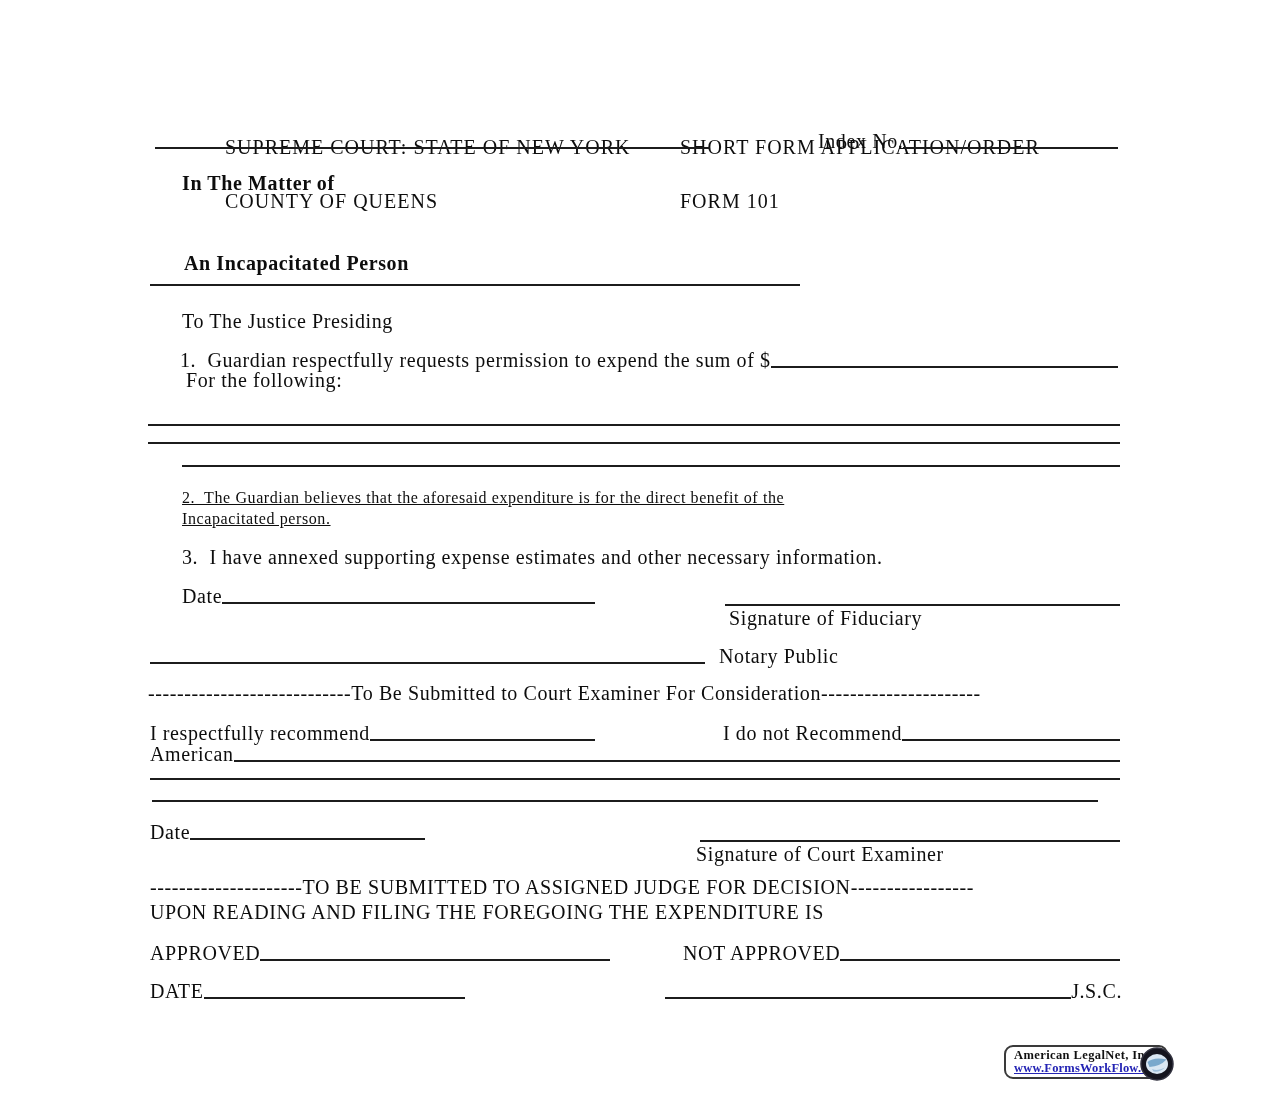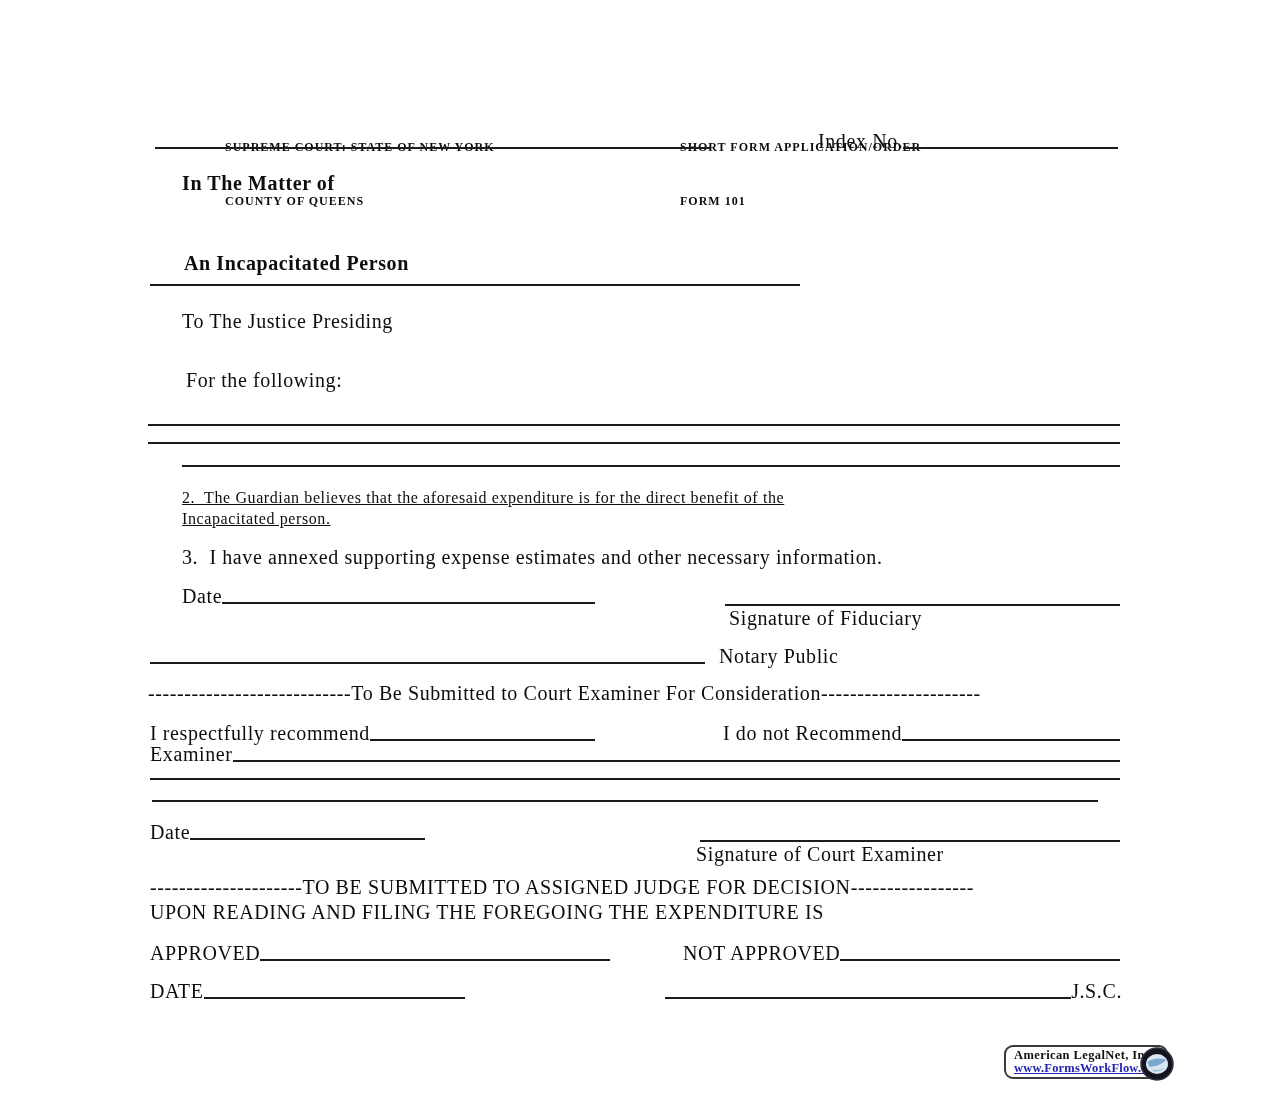--- a/index.html
+++ b/index.html
@@ -5,21 +5,21 @@
   html,body{margin:0;padding:0;background:#ffffff;}
   .page{
     position:relative;width:1275px;height:1100px;background:#ffffff;
     font-family:"Liberation Serif","DejaVu Serif",serif;
     color:#0d0d0d;overflow:hidden;
   }
   .abs{position:absolute;}
   .t{font-size:20px;letter-spacing:0.6px;white-space:pre;}
   .row{display:flex;align-items:flex-start;white-space:pre;font-size:20px;letter-spacing:0.6px;}
   .bold{font-weight:bold;}
-  .hdr{font-size:12px;font-weight:bold;letter-spacing:1px;line-height:18px;white-space:pre;}
+  .hdr{font-size:20px;font-weight:normal;letter-spacing:1px;line-height:18px;white-space:pre;}
   
   .bl{flex:0 0 auto;display:inline-block;height:14px;border-bottom:2px solid #1c1c1c;position:relative;top:3px;}
   .grow{flex:1 1 auto;}
   .hr{height:0;border-bottom:2px solid #1c1c1c;}
   .caps{font-size:20px;letter-spacing:0.6px;white-space:pre;}
   .wrapline{font-size:16px;letter-spacing:0.6px;line-height:21px;white-space:pre;text-decoration:underline;}
   .footer-box{
     left:1004px;top:1045px;width:164px;height:34px;
     border:2px solid #3a3a3a;border-radius:9px;
     display:flex;align-items:center;padding:1px 4px 1px 8px;box-sizing:border-box;
@@ -50,20 +50,24 @@
     <span class="t" style="margin-left:108px">Index No.</span>
     <span class="bl grow"></span>
   </div>
 
   <div class="t bold abs" style="top:172px;left:182px">In The Matter of</div>
   <div class="t bold abs" style="top:252px;left:184px">An Incapacitated Person</div>
   <div class="hr abs" style="top:284px;left:150px;width:650px"></div>
 
   <div class="t abs" style="top:310px;left:182px">To The Justice Presiding</div>
 
+  <div class="row abs" style="top:349px;left:180px;width:938px">
+    <span class="t">1.  Guardian respectfully requests permission to expend the sum of $</span>
+    <span class="bl grow"></span>
+  </div>
   <div class="t abs" style="top:369px;left:186px">For the following:</div>
 
   <div class="hr abs" style="top:424px;left:148px;width:972px"></div>
   <div class="hr abs" style="top:442px;left:148px;width:972px"></div>
 
   <div class="row abs" style="top:448px;left:182px;width:938px">
     <span class="bl grow"></span>
   </div>
 
   <div class="wrapline abs" style="top:487px;left:182px">2.  The Guardian believes that the aforesaid expenditure is for the direct benefit of the</div>
@@ -88,21 +92,21 @@
   <div class="row abs" style="top:722px;left:150px;width:445px">
     <span class="t">I respectfully recommend</span>
     <span class="bl grow"></span>
   </div>
   <div class="row abs" style="top:722px;left:723px;width:397px">
     <span class="t">I do not Recommend</span>
     <span class="bl grow"></span>
   </div>
 
   <div class="row abs" style="top:743px;left:150px;width:970px">
-    <span class="t">Examiner</span>
+    <span class="t">American</span>
     <span class="bl grow"></span>
   </div>
   <div class="hr abs" style="top:778px;left:150px;width:970px"></div>
   <div class="hr abs" style="top:800px;left:152px;width:946px"></div>
 
   <div class="row abs" style="top:821px;left:150px;width:275px">
     <span class="t">Date</span>
     <span class="bl grow"></span>
   </div>
   <div class="hr abs" style="top:840px;left:700px;width:420px"></div>

